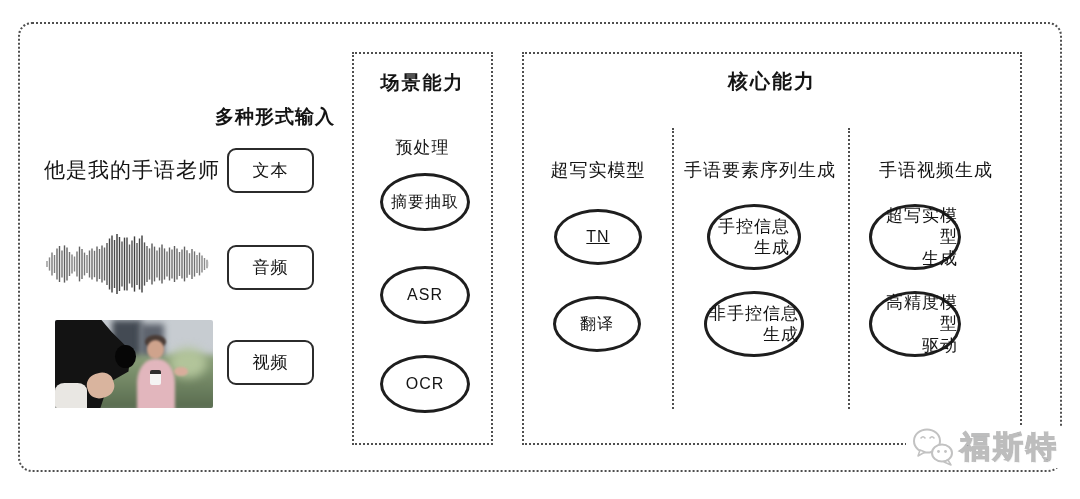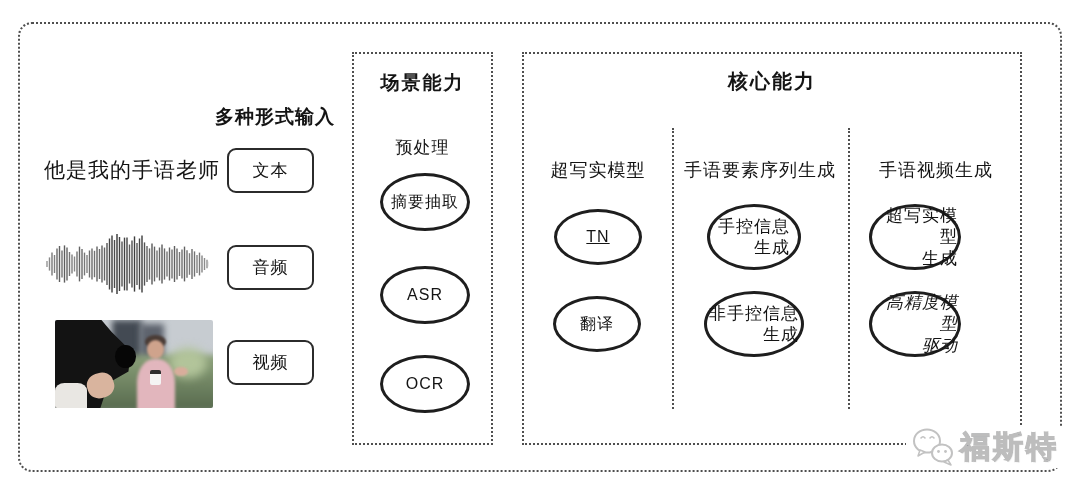--- a/index.html
+++ b/index.html
@@ -220,21 +220,21 @@
     <div class="ellipse" style="left:30px; top:155px; width:88px; height:56px;text-decoration:underline;">TN</div>
     <div class="ellipse" style="left:29px; top:242px; width:88px; height:56px;">翻译</div>
 
     <div class="ellipse small-text" style="left:183px; top:150px; width:94px; height:66px;">手控信息
 生成</div>
     <div class="ellipse small-text" style="left:180px; top:237px; width:100px; height:66px;">非手控信息
 生成</div>
 
     <div class="ellipse small-text" style="left:345px; top:150px; width:92px; height:66px;">超写实模型
 生成</div>
-    <div class="ellipse small-text" style="left:345px; top:237px; width:92px; height:66px;font-style:italic;">高精度模型
+    <div class="ellipse small-text" style="left:345px; top:237px; width:92px; height:66px;">高精度模型
 驱动</div>
   </div>
 
   <div class="watermark">
     <svg width="46" height="42" viewBox="0 0 46 42">
       <ellipse cx="17" cy="15" rx="13" ry="11.5" fill="#ffffff" stroke="#c2c2c2" stroke-width="2"></ellipse>
       <path d="M10 24 L8 30 L15 26 Z" fill="#ffffff" stroke="#c2c2c2" stroke-width="1.5" stroke-linejoin="round"></path>
       <path d="M11 12 q2 -2.5 4 0" fill="none" stroke="#c2c2c2" stroke-width="1.6" stroke-linecap="round"></path>
       <path d="M20 12 q2 -2.5 4 0" fill="none" stroke="#c2c2c2" stroke-width="1.6" stroke-linecap="round"></path>
       <ellipse cx="32" cy="27" rx="10" ry="8.5" fill="#ffffff" stroke="#c2c2c2" stroke-width="2"></ellipse>

